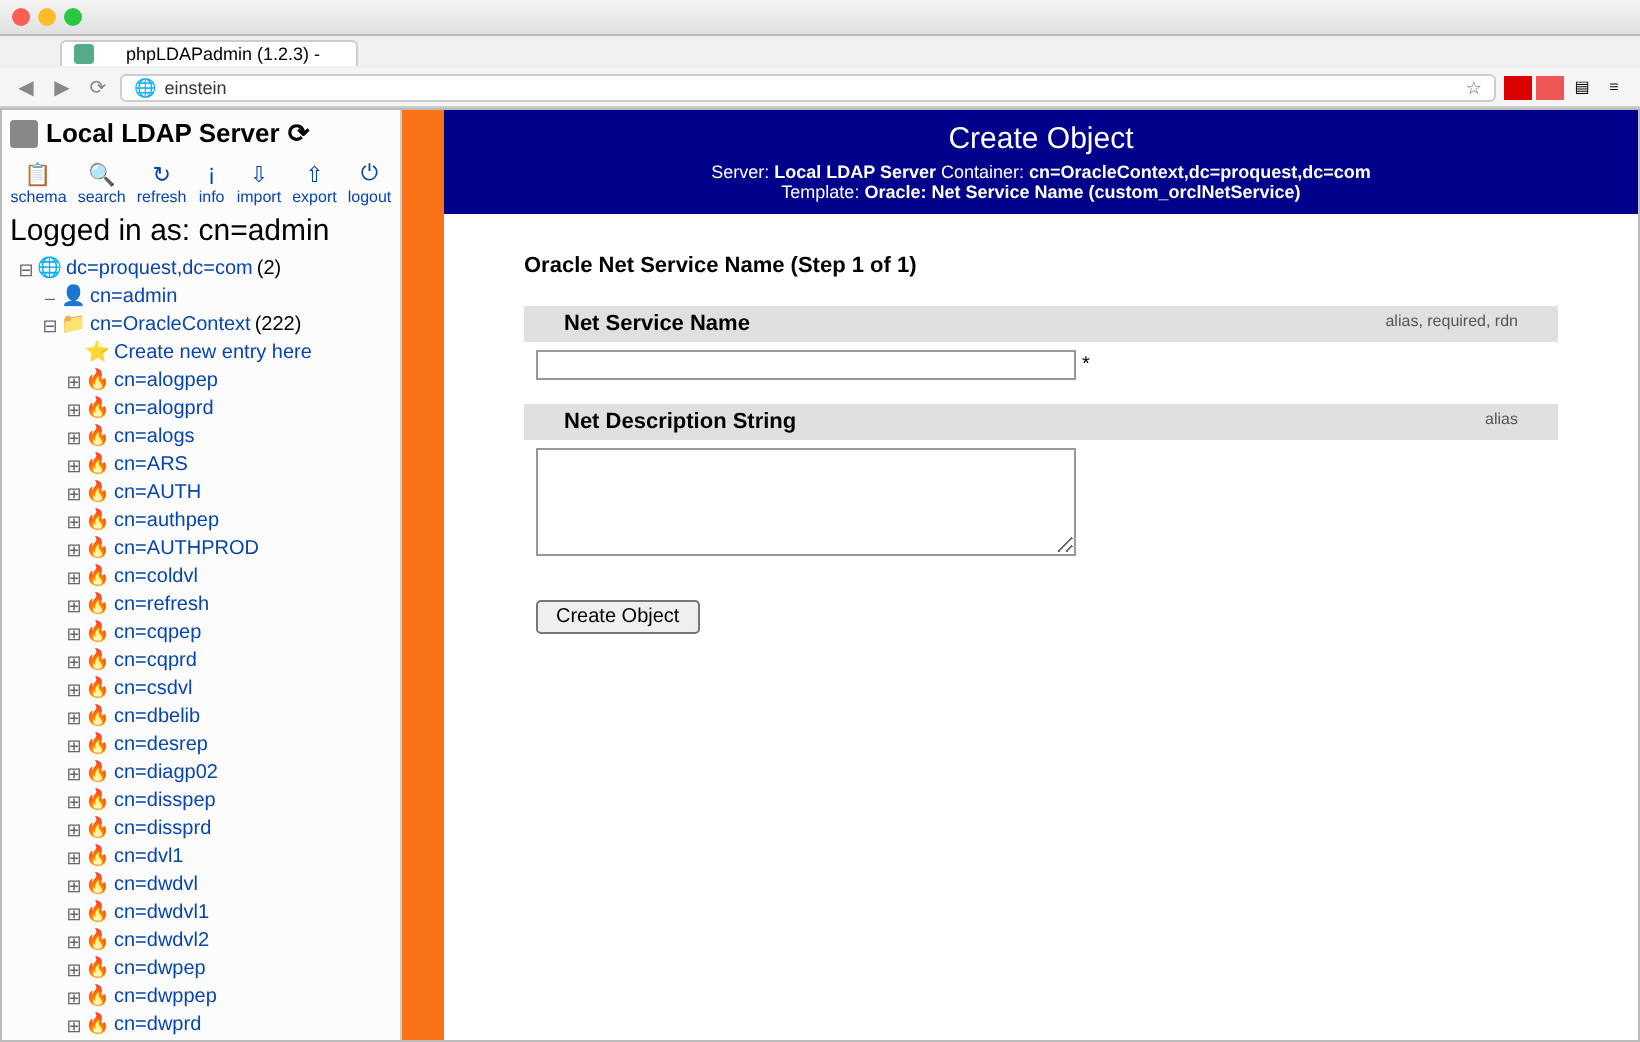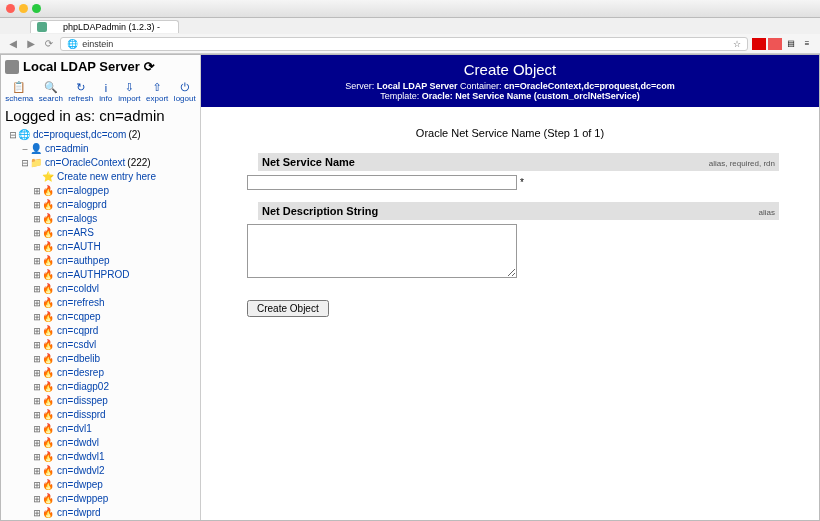--- a/index.html
+++ b/index.html
@@ -11,21 +11,21 @@
 .tl-green { background: #28c940; }
 .tab-bar { background: #f0f0f0; height: 16px; display: flex; align-items: center; padding-left: 30px; }
 .browser-tab { background: #fff; font-size: 9px; padding: 1px 18px 1px 6px; border: 1px solid #ccc; border-bottom: none; border-radius: 3px 3px 0 0; display: flex; align-items: center; gap: 16px; }
 .tab-favicon { width: 10px; height: 10px; background: #5a8; border-radius: 2px; }
 .url-row { background: #f5f5f5; height: 20px; display: flex; align-items: center; padding: 0 6px; gap: 4px; border-bottom: 1px solid #ccc; }
 .nav-icon { width: 14px; height: 14px; display: inline-flex; align-items: center; justify-content: center; color: #888; font-size: 10px; }
 .url-bar { flex: 1; background: #fff; border: 1px solid #ccc; border-radius: 3px; padding: 1px 6px; font-size: 9px; color: #666; display: flex; align-items: center; gap: 4px; }
 .url-host { color: #333; }
 .ext-icons { display: flex; gap: 2px; }
 .ext-icon { width: 14px; height: 12px; font-size: 8px; display: flex; align-items: center; justify-content: center; }
-.workspace { display: flex; background: #f97316; height: 467px; border: 1px solid #bbb; margin: 0; }
+.workspace { display: flex; background: #f97316; height: 467px; border: 1px solid #bbb; margin: 0; gap: 21px; }
 .sidebar { width: 200px; border-right: 1px solid #ccc; background: #fcfcfc; overflow-y: auto; font-size: 10px; }
 .sidebar-head { display: flex; align-items: center; gap: 4px; padding: 4px; font-size: 13px; font-weight: bold; }
 .server-icon { width: 14px; height: 14px; background: #888; border-radius: 2px; }
 .toolbar { display: flex; padding: 2px; gap: 1px; justify-content: space-around; }
 .tool-btn { display: flex; flex-direction: column; align-items: center; font-size: 8px; color: #0645ad; cursor: pointer; }
 .tool-ico { width: 14px; height: 14px; display: flex; align-items: center; justify-content: center; font-size: 11px; }
 .logged-line { font-size: 15px; padding: 2px 4px; }
 .tree { padding: 2px 0 2px 4px; }
 .tree-row { display: flex; align-items: center; gap: 2px; padding: 0 0 0 4px; line-height: 14px; white-space: nowrap; }
 .tree-row .te { width: 8px; text-align: center; color: #666; font-size: 9px; }
@@ -33,22 +33,22 @@
 .tree-row a { color: #0645ad; text-decoration: none; }
 .lvl1 { padding-left: 4px; }
 .lvl2 { padding-left: 16px; }
 .lvl3 { padding-left: 28px; }
 .main { flex: 1; background: #fff; overflow-y: auto; }
 .banner { background: #00008b; color: #fff; text-align: center; padding: 6px 4px; }
 .banner-title { font-size: 15px; font-weight: normal; }
 .banner-sub { font-size: 9px; margin-top: 3px; }
 .banner-sub b { font-weight: bold; }
 .form-area { padding: 12px 40px; }
-.step-title { text-align: center; font-size: 11px; font-weight: normal; margin: 8px 0 14px; }
-.field-head { background: #e0e0e0; padding: 3px 4px; display: flex; justify-content: space-between; align-items: flex-end; margin-left: 17px; }
+.step-title { font-size: 11px; font-weight: bold; margin: 8px 0 14px; }
+.field-head { background: #e0e0e0; padding: 3px 20px; display: flex; justify-content: space-between; align-items: flex-start; }
 .field-head .lbl { font-size: 11px; font-weight: bold; }
 .field-head .meta { font-size: 8px; color: #555; }
 .field-body { padding: 4px 6px 12px; display: flex; align-items: center; gap: 3px; }
 .field-body input[type=text] { width: 270px; border: 1px solid #999; font-size: 10px; padding: 1px 3px; }
 .field-body textarea { width: 270px; height: 54px; border: 1px solid #999; font-size: 10px; padding: 1px 3px; resize: both; }
 .asterisk { color: #000; font-size: 10px; }
 .submit-row { padding: 8px 6px; }
 .submit-row input { font-size: 10px; padding: 1px 8px; }
 .refresh-glyph { font-size: 13px; }
 </style>

